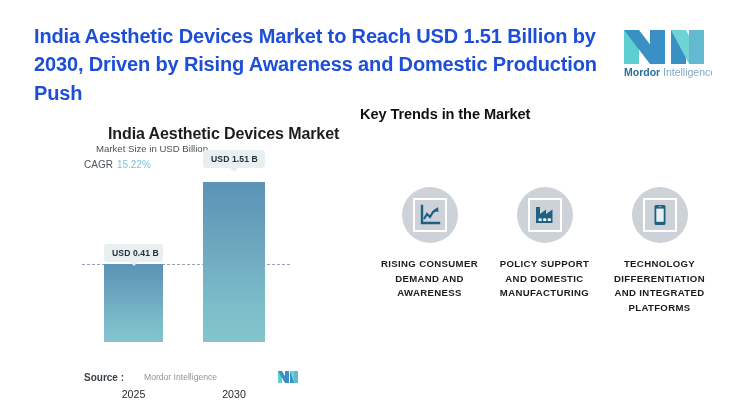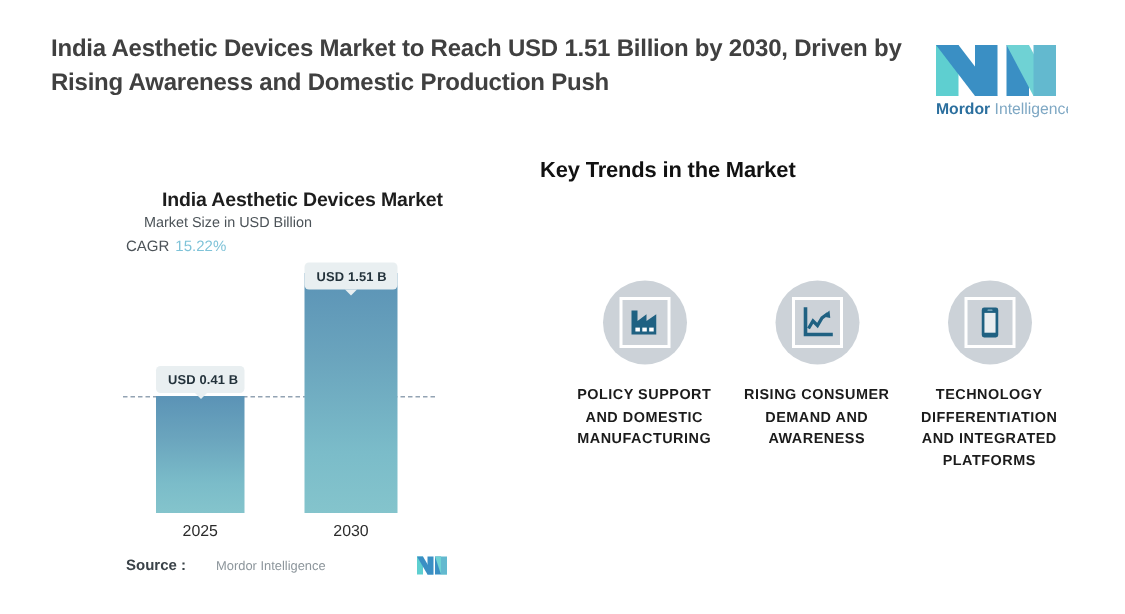--- a/index.html
+++ b/index.html
@@ -22,46 +22,46 @@
     left: 0; top: 0;
     width: 750px;
     height: 92px;
     display: flex;
     align-items: flex-start;
     box-sizing: border-box;
     padding: 22px 20px 0 34px;
   }
   .headline {
     flex: 1;
-    font-size: 16px;
+    font-size: 20px;
     font-weight: bold;
     line-height: 1.42;
     letter-spacing: -0.15px;
-    color: #404040;
+    color: #1d4ed8;
     max-width: 580px;
   }
   .brand-logo {
     width: 92px;
     margin-left: 6px;
     margin-top: 2px;
     flex: 0 0 auto;
   }
   .brand-logo svg { display: block; }
 
   
   .chart-panel {
     position: absolute;
     left: 0; top: 92px;
     width: 360px;
     height: 317px;
   }
   .chart-title {
     position: absolute;
     left: 84px; top: 33px;
-    font-size: 13px;
+    font-size: 16px;
     font-weight: bold;
     color: #1d1d1d;
     letter-spacing: -0.1px;
     white-space: nowrap;
     padding-left: 24px;
   }
   .chart-subtitle {
     position: absolute;
     left: 96px; top: 51px;
     font-size: 9.6px;
@@ -124,20 +124,21 @@
     border-left: 4px solid transparent;
     border-right: 4px solid transparent;
     border-top: 4px solid #e9eff1;
   }
   .x-label {
     position: absolute;
     font-size: 10.6px;
     color: #2b2b2b;
     text-align: center;
     white-space: nowrap;
+    margin-top: 40px;
   }
 
   .source-row {
     position: absolute;
     left: 84px;
     top: 278px;
     width: 215px;
     display: flex;
     align-items: center;
   }
@@ -250,21 +251,21 @@
     <span>CAGR</span><span class="cagr-value">15.22%</span>
   </div>
 
   <div class="plot">
     <div class="dash-line" id="dash-line" style="top: 171.647px;"></div>
 
     <div class="bar bar-2025" id="bar-0" style="height: 78.3529px;"></div>
     <div class="bar bar-2030" id="bar-1" style="height: 159.882px;"></div>
 
     <div class="val-badge" id="badge-0" style="left: 104px; width: 59px; box-sizing: border-box; top: 151.647px;">USD 0.41 B</div>
-    <div class="val-badge" id="badge-1" style="left: 203px; width: 62px; box-sizing: border-box; top: 83px;">USD 1.51 B</div>
+    <div class="val-badge" id="badge-1" style="left: 203px; width: 62px; box-sizing: border-box; top: 58px;">USD 1.51 B</div>
 
     <div class="x-label" id="xlab-0" style="left: 104px; width: 59px; top: 256px;">2025</div>
     <div class="x-label" id="xlab-1" style="left: 203px; width: 62px; top: 256px;">2030</div>
   </div>
 
   <div class="source-row">
     <span class="source-label">Source :</span>
     <span class="source-value">Mordor Intelligence</span>
     <span class="source-mark">
       <svg width="22" height="14" viewBox="0 0 22 14">
@@ -281,41 +282,41 @@
 
 <div class="trends-panel">
   <div class="trends-title">Key Trends in the Market</div>
 
   <div class="trend-cards">
 
     <div class="trend-card">
       <div class="trend-circle">
         <span class="icon-frame">
           <svg width="24" height="24" viewBox="0 0 24 24">
+            <path d="M4 3 L4 20 L21 20" stroke="#1f6182" stroke-width="2.4" fill="none" stroke-linecap="square"></path>
+            <polyline points="6,16 9,11 12,14 15,9 19,6" stroke="#1f6182" stroke-width="2.2" fill="none" stroke-linejoin="miter" stroke-linecap="butt"></polyline>
+            <polygon points="20,4 20.5,9 15.5,8" fill="#1f6182"></polygon>
+          </svg>
+        </span>
+      </div>
+      <div class="trend-label">RISING CONSUMER DEMAND AND AWARENESS</div>
+    </div>
+
+    <div class="trend-card">
+      <div class="trend-circle">
+        <span class="icon-frame">
+          <svg width="24" height="24" viewBox="0 0 24 24">
             <path d="M3 4 L7 4 L7 11 L13 6.5 L13 11 L19.5 6.5 L19.5 20 L3 20 Z" fill="#1f6182"></path>
             <rect x="5.6" y="15.4" width="3" height="2.6" fill="#ffffff"></rect>
             <rect x="10.2" y="15.4" width="3" height="2.6" fill="#ffffff"></rect>
             <rect x="14.8" y="15.4" width="3" height="2.6" fill="#ffffff"></rect>
           </svg>
         </span>
       </div>
       <div class="trend-label">POLICY SUPPORT AND DOMESTIC MANUFACTURING</div>
-    </div>
-
-    <div class="trend-card">
-      <div class="trend-circle">
-        <span class="icon-frame">
-          <svg width="24" height="24" viewBox="0 0 24 24">
-            <path d="M4 3 L4 20 L21 20" stroke="#1f6182" stroke-width="2.4" fill="none" stroke-linecap="square"></path>
-            <polyline points="6,16 9,11 12,14 15,9 19,6" stroke="#1f6182" stroke-width="2.2" fill="none" stroke-linejoin="miter" stroke-linecap="butt"></polyline>
-            <polygon points="20,4 20.5,9 15.5,8" fill="#1f6182"></polygon>
-          </svg>
-        </span>
-      </div>
-      <div class="trend-label">RISING CONSUMER DEMAND AND AWARENESS</div>
     </div>
 
     <div class="trend-card">
       <div class="trend-circle">
         <span class="icon-frame">
           <svg width="24" height="24" viewBox="0 0 24 24">
             <rect x="6.5" y="2" width="11" height="20" rx="1.6" fill="#1f6182"></rect>
             <rect x="8.3" y="5.6" width="7.4" height="13.2" fill="#e9eef1"></rect>
             <rect x="10.3" y="3.3" width="3.4" height="0.9" rx="0.45" fill="#8fb6cb"></rect>
           </svg>

